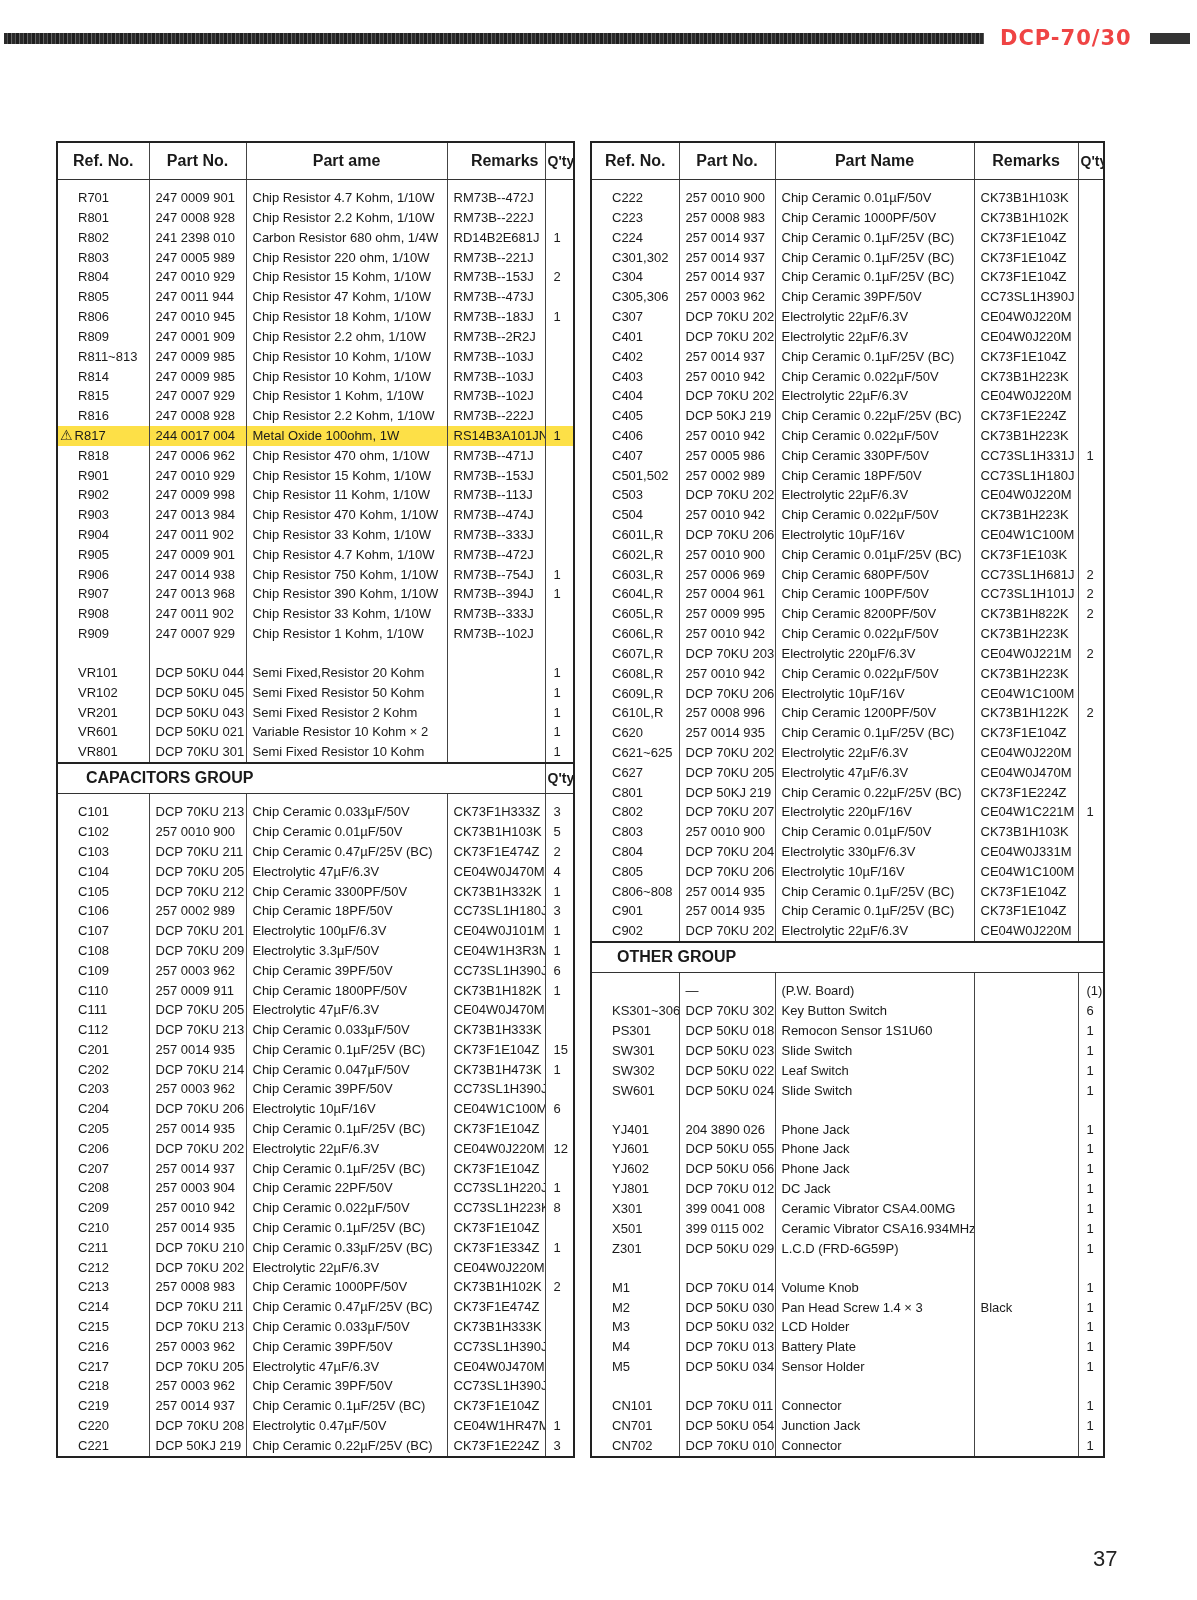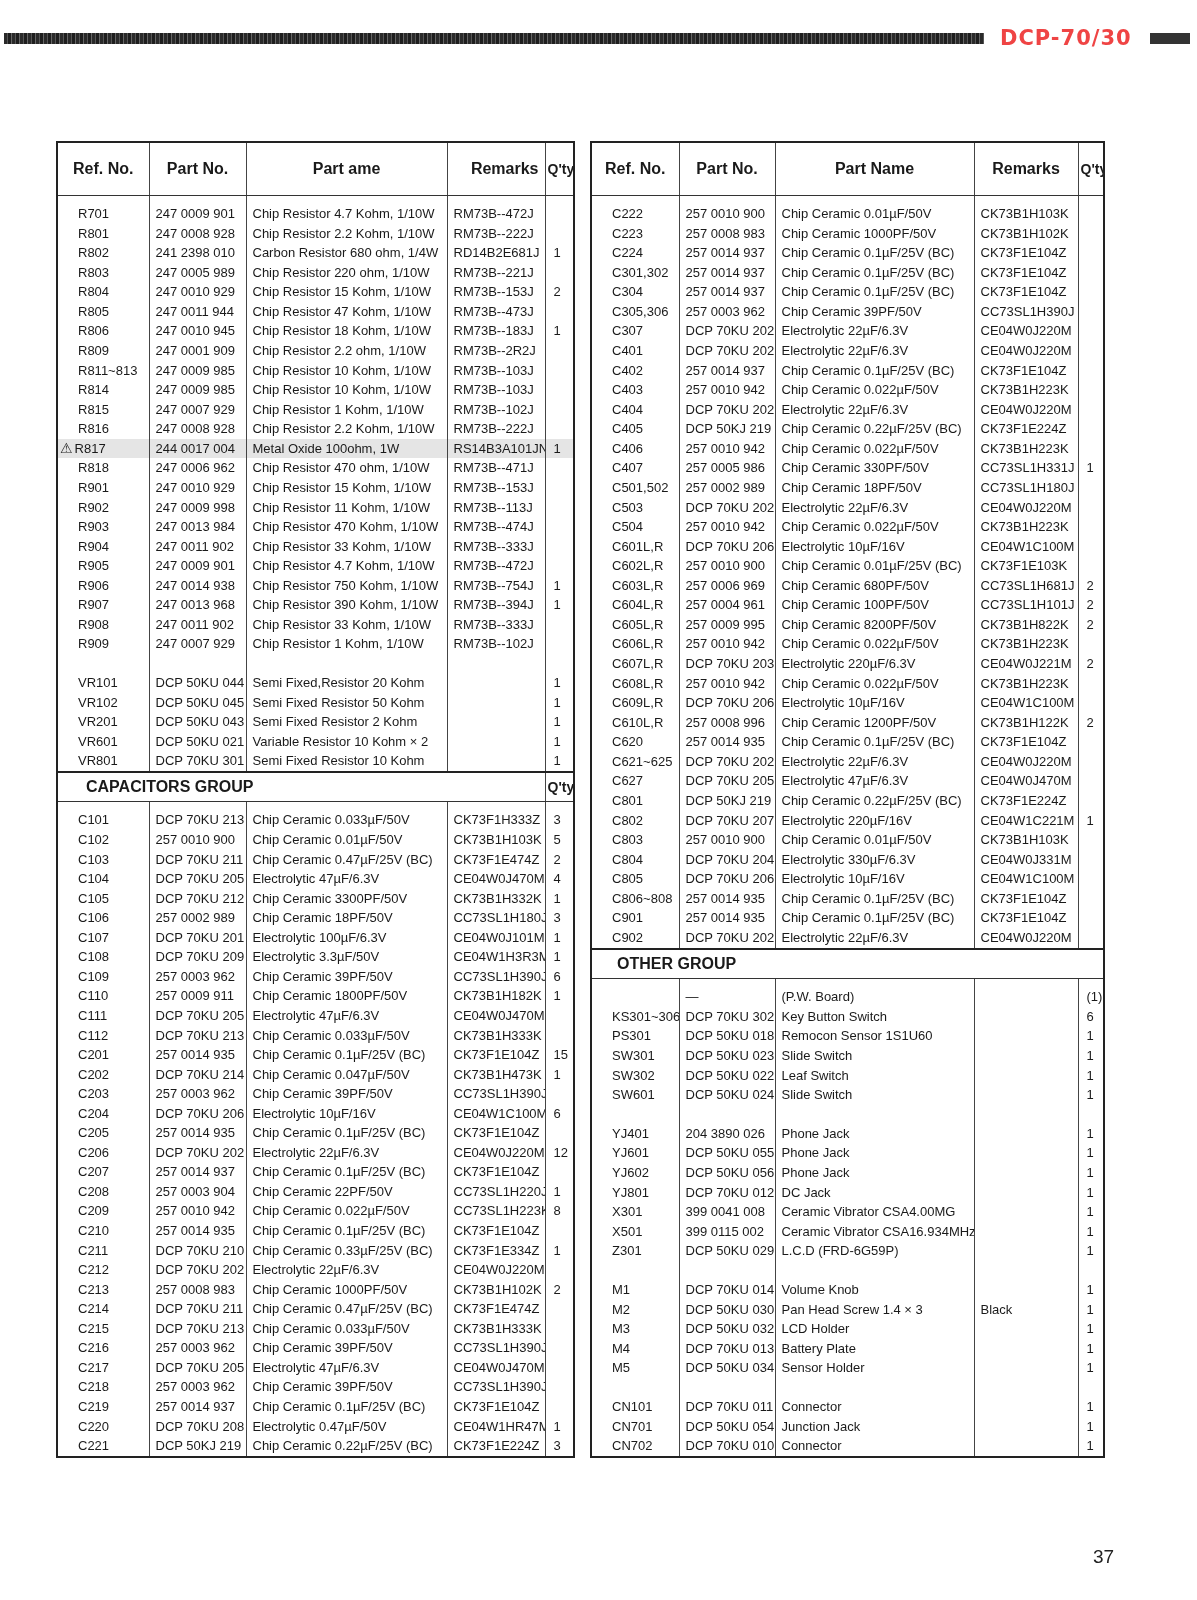--- a/index.html
+++ b/index.html
@@ -3,33 +3,33 @@
 <meta charset="utf-8">
 <style>
   html, body { margin:0; padding:0; background:#ffffff; }
   body { width:1197px; height:1600px; position:relative; overflow:hidden;
          font-family:"Liberation Sans", sans-serif; color:#1a1a1a; }
   .topbar { position:absolute; left:4px; top:33px; width:980px; height:11px;
             background:repeating-linear-gradient(90deg,#2a2a2a 0 3px,#555 3px 4px,#1e1e1e 4px 7px,#666 7px 8px); }
   .model { position:absolute; left:1000px; top:26px; font-size:21px; font-weight:bold;
            letter-spacing:1px; color:#ef4444; font-family:"DejaVu Sans", sans-serif; }
   .topbar-end { position:absolute; left:1150px; top:33px; width:40px; height:11px; background:#333; }
-  .page-num { position:absolute; left:1093px; top:1546px; font-size:19px; color:#222; }
+  .page-num { position:absolute; left:1093px; top:1546px; font-size:22px; color:#222; }
 
   table.parts { position:absolute; border-collapse:collapse; font-size:13px; line-height:19.3px;
                 border:2px solid #222; table-layout:fixed; }
   table.parts td, table.parts th { padding:0 0 0 6px; white-space:nowrap; overflow:hidden;
                 border-left:1px solid #444; vertical-align:top; }
   table.parts th { font-size:16px; font-weight:bold; text-align:center; height:28px;
-                   border-bottom:1.5px solid #333; line-height:28px; padding:12px 2px; }
+                   border-bottom:1.5px solid #333; line-height:28px; padding:4px 2px; }
   table.parts tr.first td { padding-top:8px; }
   table.parts tr.group td { font-weight:bold; font-size:16px; height:28px; line-height:28px;
                    border-top:2px solid #222; border-bottom:1.5px solid #333; }
   table.parts tr.spacer td { height:19px; }
-  table.parts tr.hl td { background:#e5e5e5;margin-left:14px; }
+  table.parts tr.hl td { background:#fde047;margin-left:14px; }
   td.ref { padding-left:20px !important; }
   td.qty { text-align:left; padding-left:8px !important; }
   .warn { font-size:14px; margin-left:-18px; margin-right:2px; }
   #left { left:56px; top:141px; width:517px; height:1317px; }
   #right { left:590px; top:141px; width:513px; height:1317px; }
 </style>
 </head>
 <body>
 
 <div class="topbar"></div>

